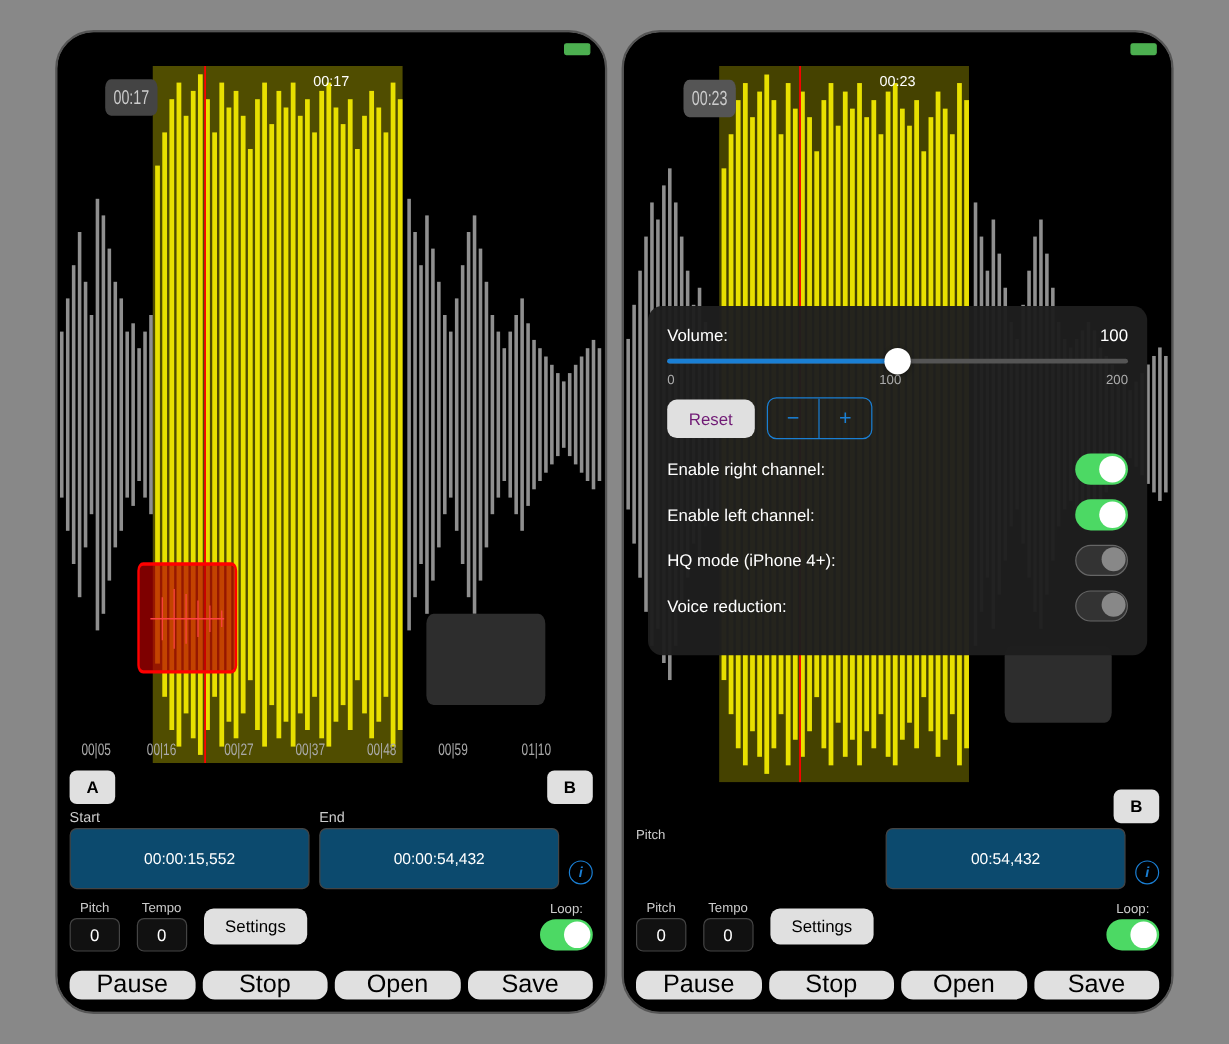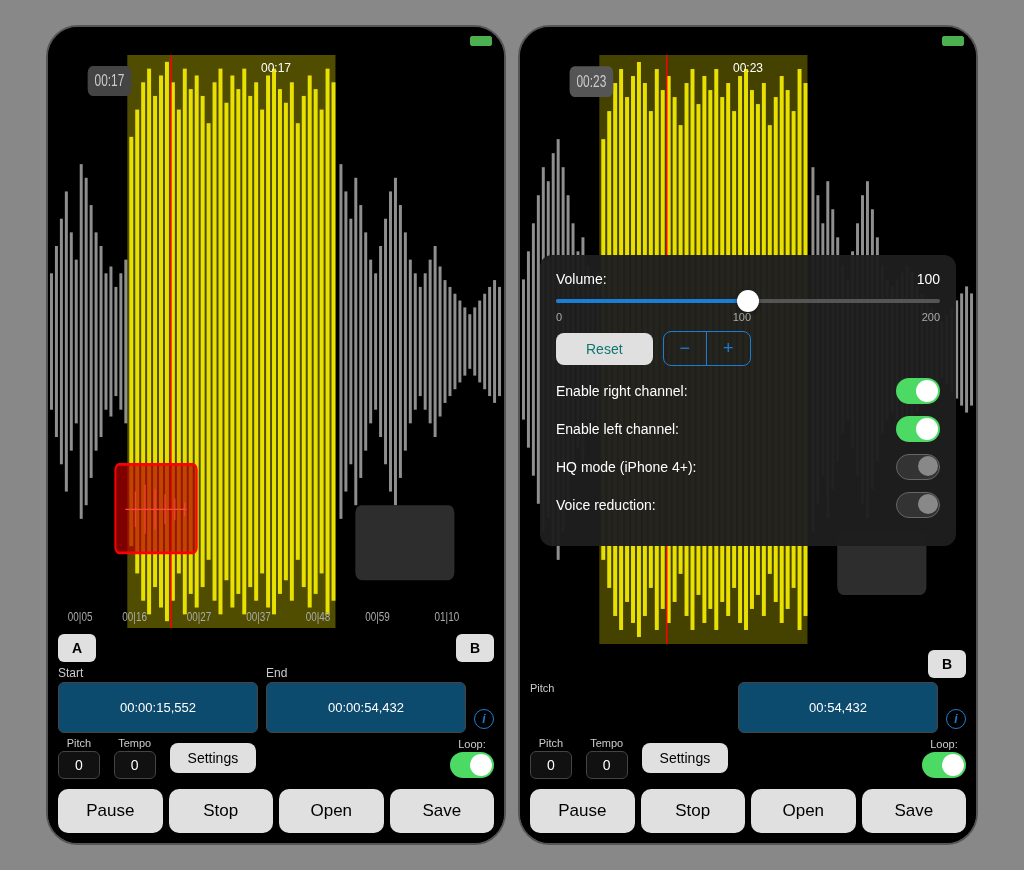--- a/index.html
+++ b/index.html
@@ -168,33 +168,33 @@
     }
     .settings-btn {
       background: #e0e0e0;
       border: none;
       border-radius: 8px;
       padding: 7px 18px;
       font-size: 14px;
       font-weight: 500;
       cursor: pointer;
       color: #000;
-      margin: 0 8px;
+      margin: 12px 8px;
     }
     .action-btns {
       display: flex;
       gap: 6px;
     }
     .action-btn {
       flex: 1;
       background: #e0e0e0;
       border: none;
       border-radius: 10px;
-      padding: 12px 4px;
-      font-size: 17px;
+      padding: 0 4px;
+      font-size: 21px;
       font-weight: 500;
       cursor: pointer;
       color: #000;
     }
     
     .settings-overlay {
       position: absolute;
       top: 200px;
       left: 20px;
       right: 20px;
@@ -258,25 +258,25 @@
     .reset-plusminus {
       display: flex;
       align-items: center;
       gap: 10px;
       margin-bottom: 12px;
     }
     .reset-btn {
       background: #e0e0e0;
       border: none;
       border-radius: 8px;
-      padding: 8px 30px;
+      padding: 8px 18px;
       font-size: 14px;
       font-weight: 500;
       cursor: pointer;
-      color: #0f766e;
+      color: #701a75;
     }
     .plusminus-group {
       display: flex;
       border: 1.5px solid #1a7fd4;
       border-radius: 8px;
       overflow: hidden;
     }
     .pm-btn {
       background: transparent;
       border: none;

